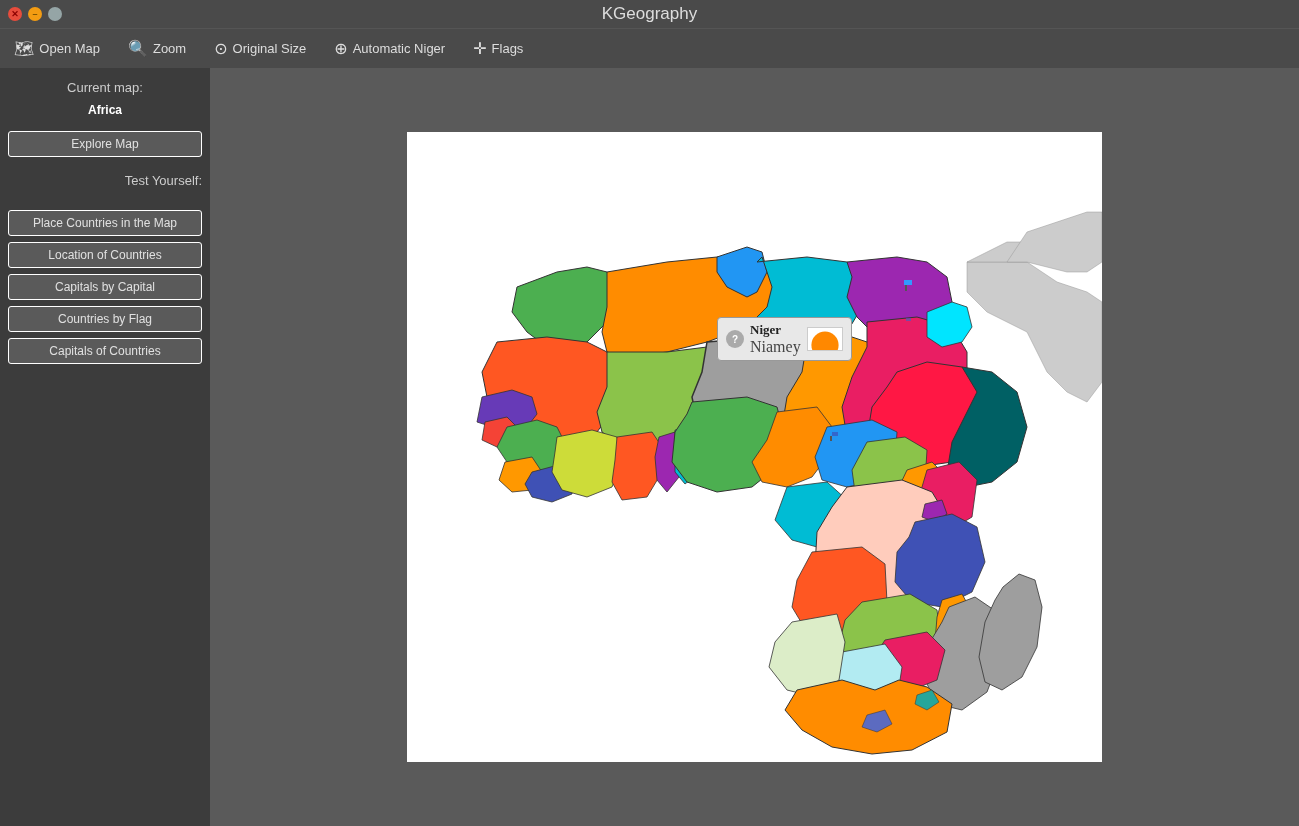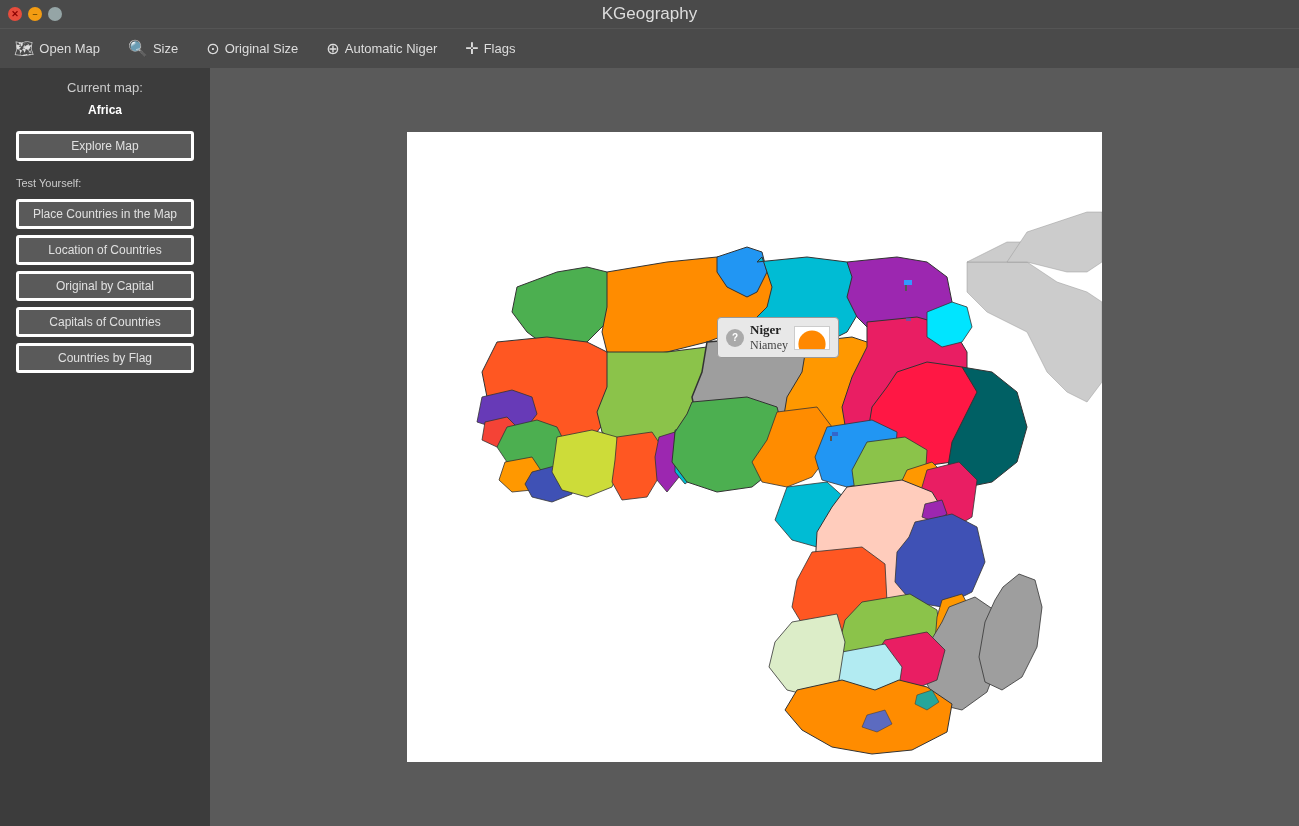--- a/index.html
+++ b/index.html
@@ -77,21 +77,21 @@
     
     .main-layout {
       display: flex;
       flex: 1;
       overflow: hidden;
     }
     
     .sidebar {
       width: 210px;
       background: #3c3c3c;
-      padding: 12px 16px;
+      padding: 12px 8px;
       display: flex;
       flex-direction: column;
       gap: 6px;
       flex-shrink: 0;
     }
     .current-map-label {
       text-align: center;
       font-size: 13px;
       color: #ccc;
       margin-bottom: 2px;
@@ -99,34 +99,34 @@
     .current-map-name {
       text-align: center;
       font-weight: bold;
       font-size: 12px;
       color: #fff;
       margin-bottom: 8px;
     }
     .sidebar-btn {
       width: 100%;
       background: #5a5a5a;
-      border: 3px solid #ffffff;
+      border: 1px solid #ffffff;
       color: #e0e0e0;
       padding: 5px 8px;
       font-size: 12px;
       cursor: pointer;
       border-radius: 3px;
       text-align: center;
     }
     .test-yourself-label {
-      text-align: left;
-      font-size: 11px;
+      text-align: right;
+      font-size: 13px;
       color: #ccc;
       margin-top: 10px;
-      margin-bottom: 4px;
+      margin-bottom: 16px;
     }
     
     .map-area {
       flex: 1;
       background: #5a5a5a;
       display: flex;
       align-items: center;
       justify-content: center;
       padding: 20px;
       overflow: hidden;
@@ -173,21 +173,21 @@
       display: flex;
       flex-direction: column;
       font-family: Liberation Serif, serif;
     }
     .tooltip-country {
       font-weight: bold;
       font-size: 13px;
       color: #222;
     }
     .tooltip-capital {
-      font-size: 12px;
+      font-size: 16px;
       color: #444;
     }
     .tooltip-flag {
       width: 36px;
       height: 24px;
       display: flex;
       flex-direction: column;
       border: 1px solid #ccc;
       overflow: hidden;
     }
@@ -216,21 +216,21 @@
   <span class="title-bar-title">KGeography</span>
 </div>
 
 <div class="toolbar">
   <button class="toolbar-btn">
     <span class="toolbar-icon">🗺</span>
     <span>Open Map</span>
   </button>
   <button class="toolbar-btn">
     <span class="toolbar-icon">🔍</span>
-    <span>Size</span>
+    <span>Zoom</span>
   </button>
   <button class="toolbar-btn">
     <span class="toolbar-icon">⊙</span>
     <span>Original Size</span>
   </button>
   <button class="toolbar-btn">
     <span class="toolbar-icon">⊕</span>
     <span>Automatic Niger</span>
   </button>
   <button class="toolbar-btn">
@@ -241,23 +241,23 @@
 
 <div class="main-layout">
 
   <div class="sidebar">
     <div class="current-map-label">Current map:</div>
     <div class="current-map-name">Africa</div>
     <button class="sidebar-btn">Explore Map</button>
     <div class="test-yourself-label">Test Yourself:</div>
     <button class="sidebar-btn">Place Countries in the Map</button>
     <button class="sidebar-btn">Location of Countries</button>
-    <button class="sidebar-btn">Original by Capital</button>
+    <button class="sidebar-btn">Capitals by Capital</button>
+    <button class="sidebar-btn">Countries by Flag</button>
     <button class="sidebar-btn">Capitals of Countries</button>
-    <button class="sidebar-btn">Countries by Flag</button>
   </div>
 
   <div class="map-area">
     <div class="map-container">
       
       <svg viewBox="0 0 695 630" xmlns="http://www.w3.org/2000/svg">
 
         <rect width="695" height="630" fill="white"></rect>
 
         <path d="M560,130 L620,130 L650,150 L680,160 L695,170 L695,250 L680,270 L660,260 L640,240 L620,200 L580,180 L560,160 Z" fill="#cccccc" stroke="#999" stroke-width="0.5"></path>

